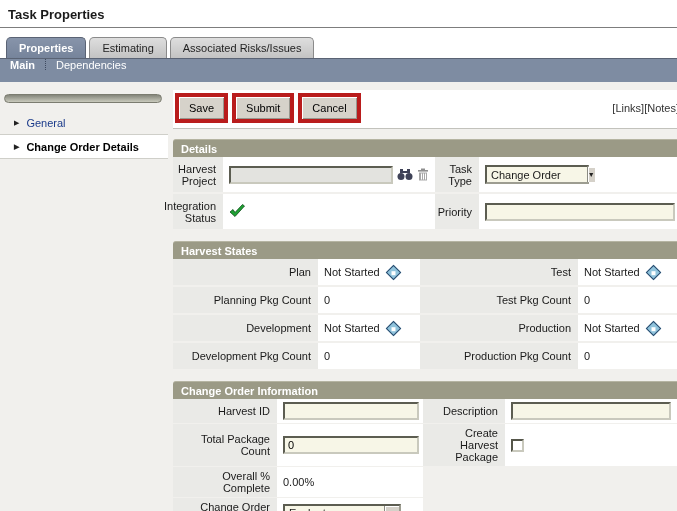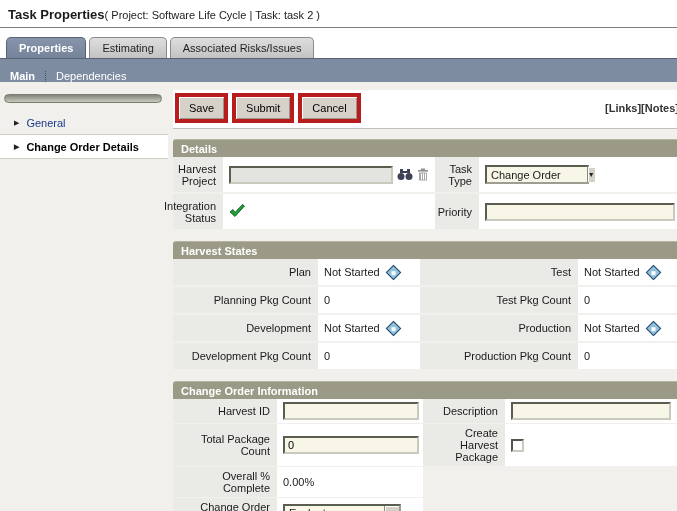--- a/index.html
+++ b/index.html
@@ -41,21 +41,21 @@
     background: linear-gradient(#8794aa, #76849b);
     border-color: #5a6374;
     color: #ffffff;
     font-weight: bold;
   }
   
   .subnav {
     background: #7e8ca2;
     border-top: 1px solid #5a6374;
     height: 24px;
-    display: flex; align-items: flex-end;
+    display: flex; align-items: flex-start;
     padding: 0 10px; gap: 10px;
     color: #ffffff;
   }
   .subnav .nav-item.current { font-weight: bold; }
   .subnav .divider {
     width: 0; height: 11px;
     border-left: 1px dotted #3e4a60;
   }
   
   .content { display: flex; align-items: flex-start; height: 429px; }
@@ -101,21 +101,21 @@
     font-family: "Liberation Sans", sans-serif;
     font-size: 11px;
     background: #d6d2ca;
     border: 4px solid #b91c1c;
     box-shadow: inset 1px 1px 0 #ffffff, inset -1px -1px 0 #97978f;
     padding: 5px 10px;
     cursor: pointer;
   }
   .spacer { flex: 1; }
   .corner-links { color: #333; }
-  .corner-links a { color: #333; text-decoration: none; cursor: pointer; font-weight: bold; }
+  .corner-links a { color: #333; text-decoration: none; cursor: pointer; }
   
   .section { margin-bottom: 12px; }
   .section-header {
     background: #9b9a86;
     border-top: 1px solid #b5b4a2;
     border-radius: 3px 0 0 0;
     color: #ffffff; font-weight: bold;
     padding: 3px 8px;
     height: 18px;
   }
@@ -197,21 +197,20 @@
     flex: 0 0 auto;
   }
   .diamond .dot { width: 4px; height: 4px; background: #ffffff; transform: rotate(-45deg); }
   .statetxt { white-space: nowrap; }
 </style>
 </head>
 <body>
 
 <div class="titlebar">
   <span class="title">Task Properties</span>
-  <span class="context">( Project: Software Life Cycle | Task: task 2 )</span>
 </div>
 
 <div class="tabs">
   <div class="tab active">Properties</div>
   <div class="tab">Estimating</div>
   <div class="tab">Associated Risks/Issues</div>
 </div>
 
 <div class="subnav">
   <span class="nav-item current">Main</span>

